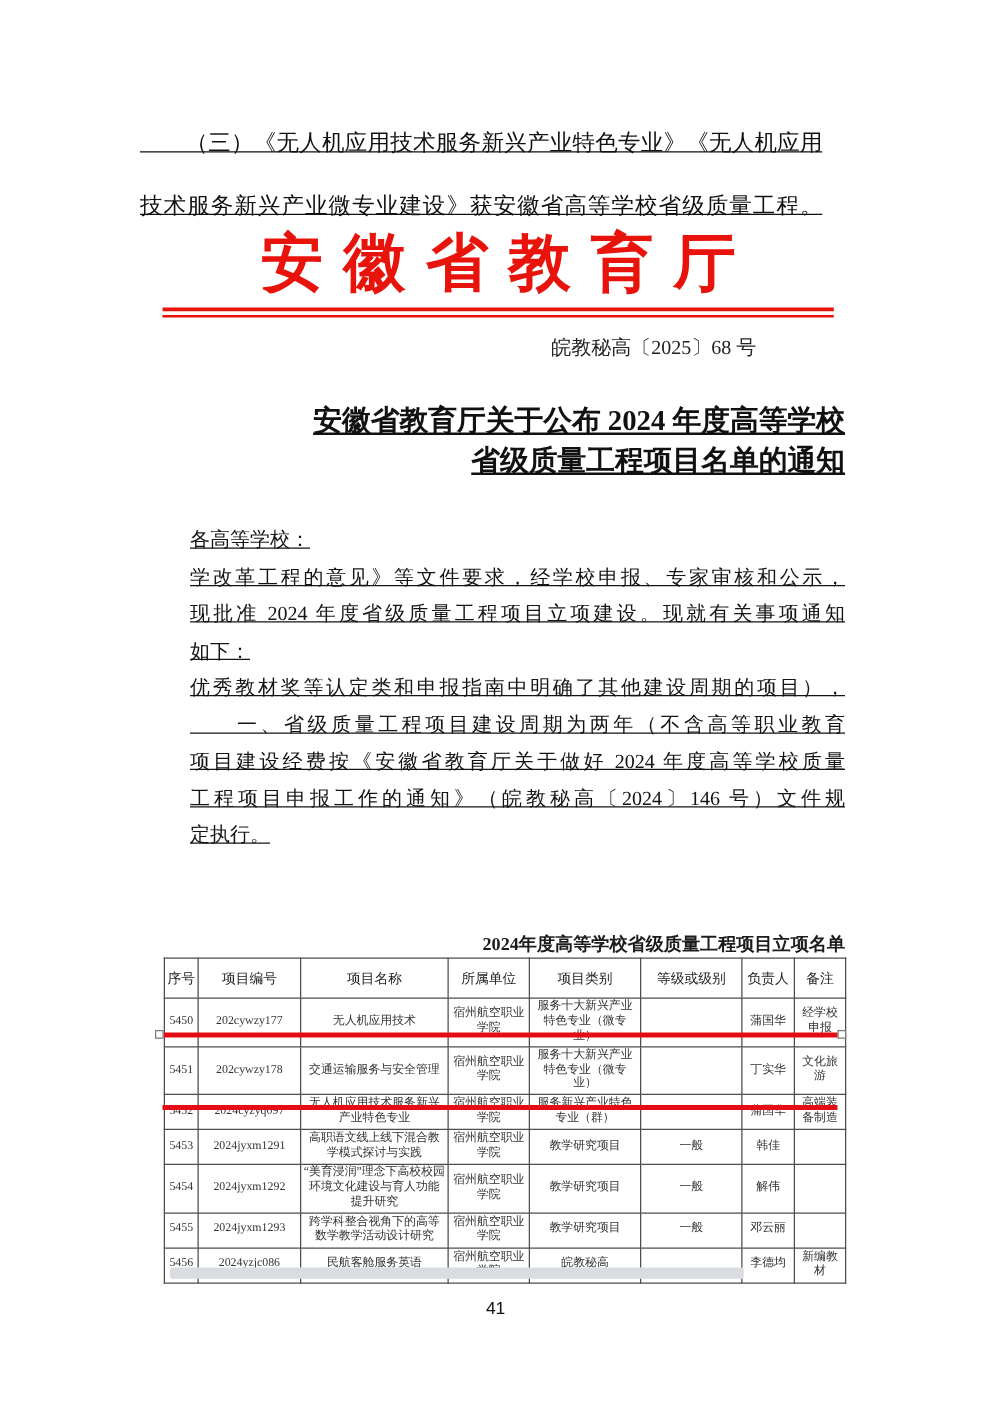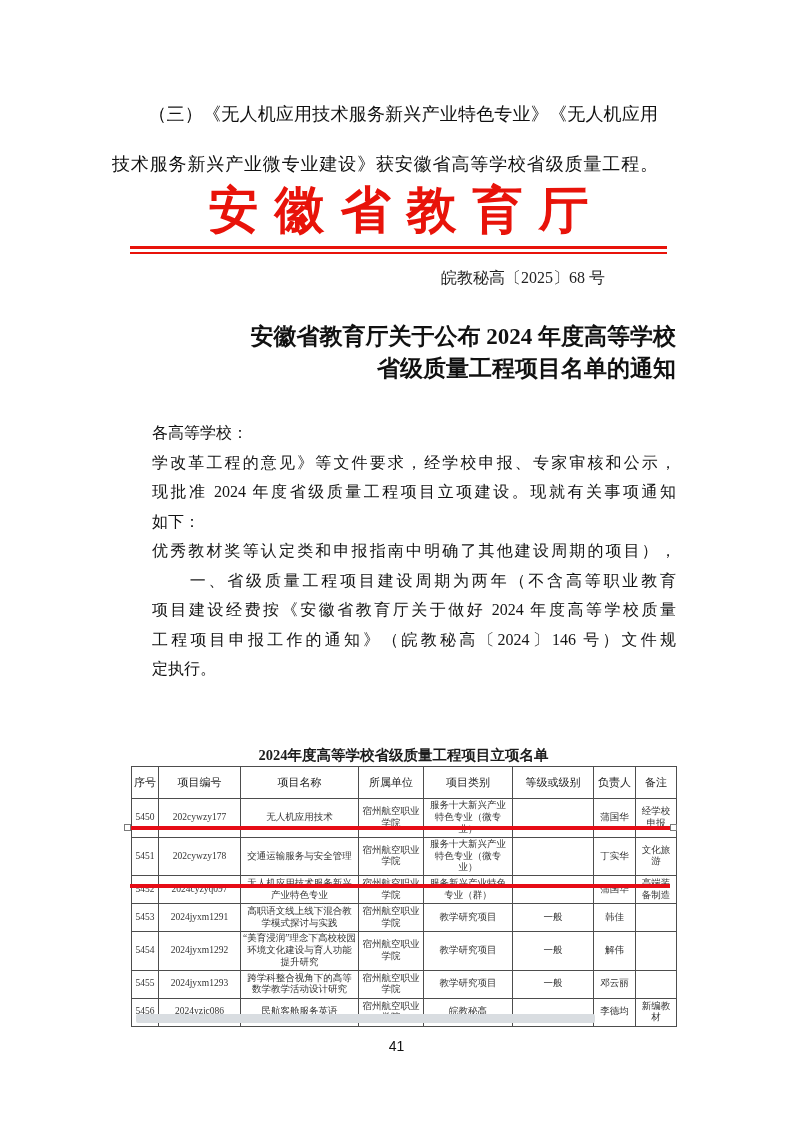--- a/index.html
+++ b/index.html
@@ -6,21 +6,21 @@
   html, body { background: #ffffff; }
   body { font-family: "Liberation Serif", "DejaVu Serif", serif; }
   #page {
     position: relative;
     width: 793px;
     height: 1122px;
     background: #ffffff;
     overflow: hidden;
     margin: 0 auto;
   }
-  .line { overflow: hidden; }
+  .line { overflow: hidden; text-decoration: underline; }
   .line[data-just="justify"] { text-align: justify; text-align-last: justify; }
 
   
   #intro {
     position: absolute; left: 112px; top: 89px; width: 546px;
     font-size: 18px; line-height: 50px; color: #111111;
   }
   #intro .line { height: 50px; }
 
   
@@ -50,21 +50,21 @@
   
   #notice-body {
     position: absolute; left: 152px; top: 418px; width: 524px;
     font-size: 16px; line-height: 29.5px; color: #141414;
   }
   #notice-body .line { height: 29.5px; }
 
   
   #table-title {
     position: absolute; left: 131px; top: 746px; width: 545px;
-    text-align: center; font-size: 14.5px; font-weight: 700; color: #1c1c1c;
+    text-align: right; font-size: 14.5px; font-weight: 700; color: #1c1c1c;
   }
   #project-table {
     position: absolute; left: 131px; top: 766px; width: 545px;
     border-collapse: collapse; table-layout: fixed;
     font-family: "Liberation Serif", "DejaVu Serif", serif;
   }
   #project-table th, #project-table td {
     border: 1px solid #4d4d4d; text-align: center; vertical-align: middle;
     padding: 1px 2px; word-break: break-all;
   }

